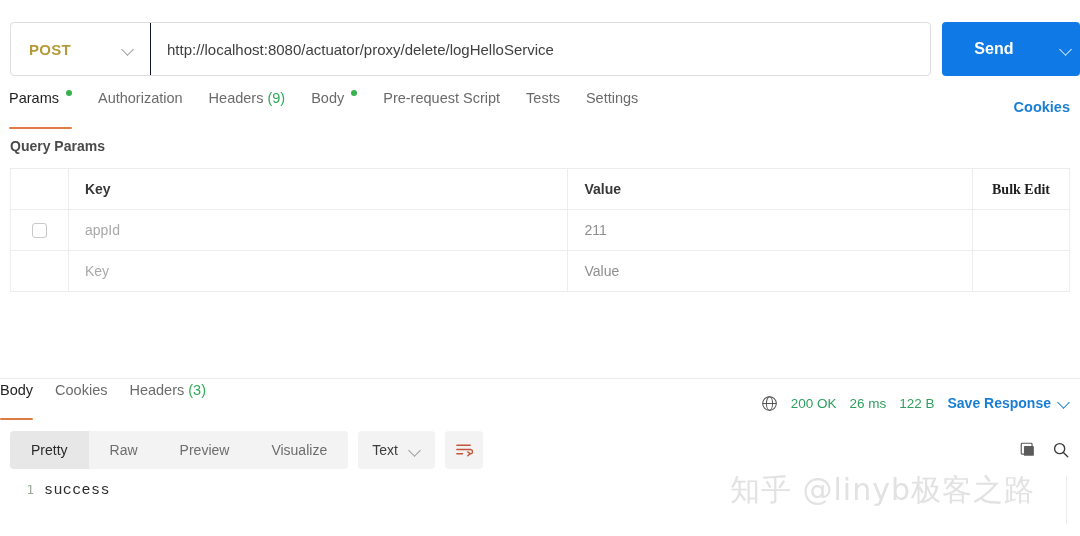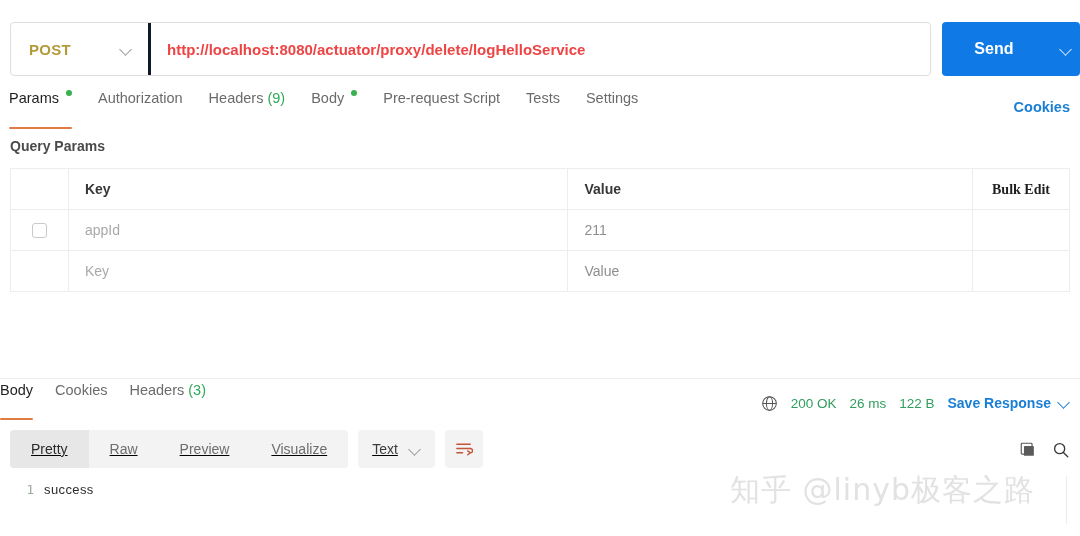--- a/index.html
+++ b/index.html
@@ -22,41 +22,41 @@
     display: flex; align-items: stretch;
     margin-left: 10px;
     width: 937px; height: 54px;
     border: 1px solid #dedede; border-radius: 4px;
     background: #fff;
   }
   .method-select {
     width: 140px; display: flex; align-items: center;
     justify-content: space-between;
     padding: 0 16px 0 18px;
-    border-right: 3px solid #0f172a;
+    border-right: 1px solid #0f172a;
     cursor: pointer;
   }
   .method-label {
     font-size: 15px; font-weight: bold; letter-spacing: .3px;
     color: #b59a39;
   }
   .chev {
     width: 11px; height: 11px; position: relative; display:inline-block;
   }
   .chev::before {
     content:""; position:absolute; left:0; top:1px;
     width: 8px; height: 8px;
     border-right: 1.6px solid #9a9a9a; border-bottom: 1.6px solid #9a9a9a;
     transform: rotate(45deg);
   }
   .url-input {
     flex: 1; display: flex; align-items: center;
     padding: 0 16px;
-    font-size: 15px; color: #ef4444;
-    overflow: hidden; white-space: nowrap; font-weight: bold;
+    font-size: 15px; color: #404040;
+    overflow: hidden; white-space: nowrap;
   }
   .send-btn {
     margin-left: 11px;
     width: 140px; height: 54px;
     background: #0f7ae5; border-radius: 4px;
     display: flex; align-items: center;
     cursor: pointer;
   }
   .send-label {
     flex: 1; text-align: left; padding-left: 32px;
@@ -145,21 +145,21 @@
   }
   .globe { width: 17px; height: 17px; color: #4a4a4a; }
   .meta-green { color: #2f9e5e; font-weight: normal; }
   .save-resp { color: #1a7fd4; font-weight: bold; font-size: 14px; cursor: pointer; }
   .save-chev { margin-left: -5px; }
   .save-chev .chev::before { border-color: #1a7fd4; }
 
   
   .fmt-row {
     position: absolute; left: 0; top: 430px;
-    width: 1080px; height: 40px; display: flex; align-items: flex-start; text-decoration: underline;
+    width: 1080px; height: 40px; display: flex; align-items: center;
   }
   .seg {
     display: flex; align-items: center;
     height: 38px; background: #f3f3f3; border-radius: 4px;
     overflow: hidden;
   }
   .seg-item {
     height: 38px; display: flex; align-items: center; padding: 0 21px;
     font-size: 14px; color: #6d6d6d; cursor: pointer;
   }
@@ -185,21 +185,21 @@
   .code-area {
     position: absolute; left: 0; top: 482px; width: 1080px; height: 54px;
   }
   .code-line { display: flex; align-items: flex-start; height: 22px; }
   .ln {
     width: 44px; text-align: right; padding-right: 10px;
     font-family: "DejaVu Sans Mono", monospace; font-size: 12.5px;
     color: #9aa99a;
   }
   .code-text {
-    font-family: Liberation Sans, sans-serif; font-size: 13px;
+    font-family: Liberation Mono, monospace; font-size: 15px;
     color: #2d2d2d; letter-spacing: .4px;
   }
 
   
   .watermark {
     position: absolute; left: 730px; top: 470px;
     font-size: 30px; color: #e2e2e2;
     letter-spacing: 1px; white-space: nowrap;
     pointer-events: none; user-select: none;
     font-family: "DejaVu Sans", sans-serif;

